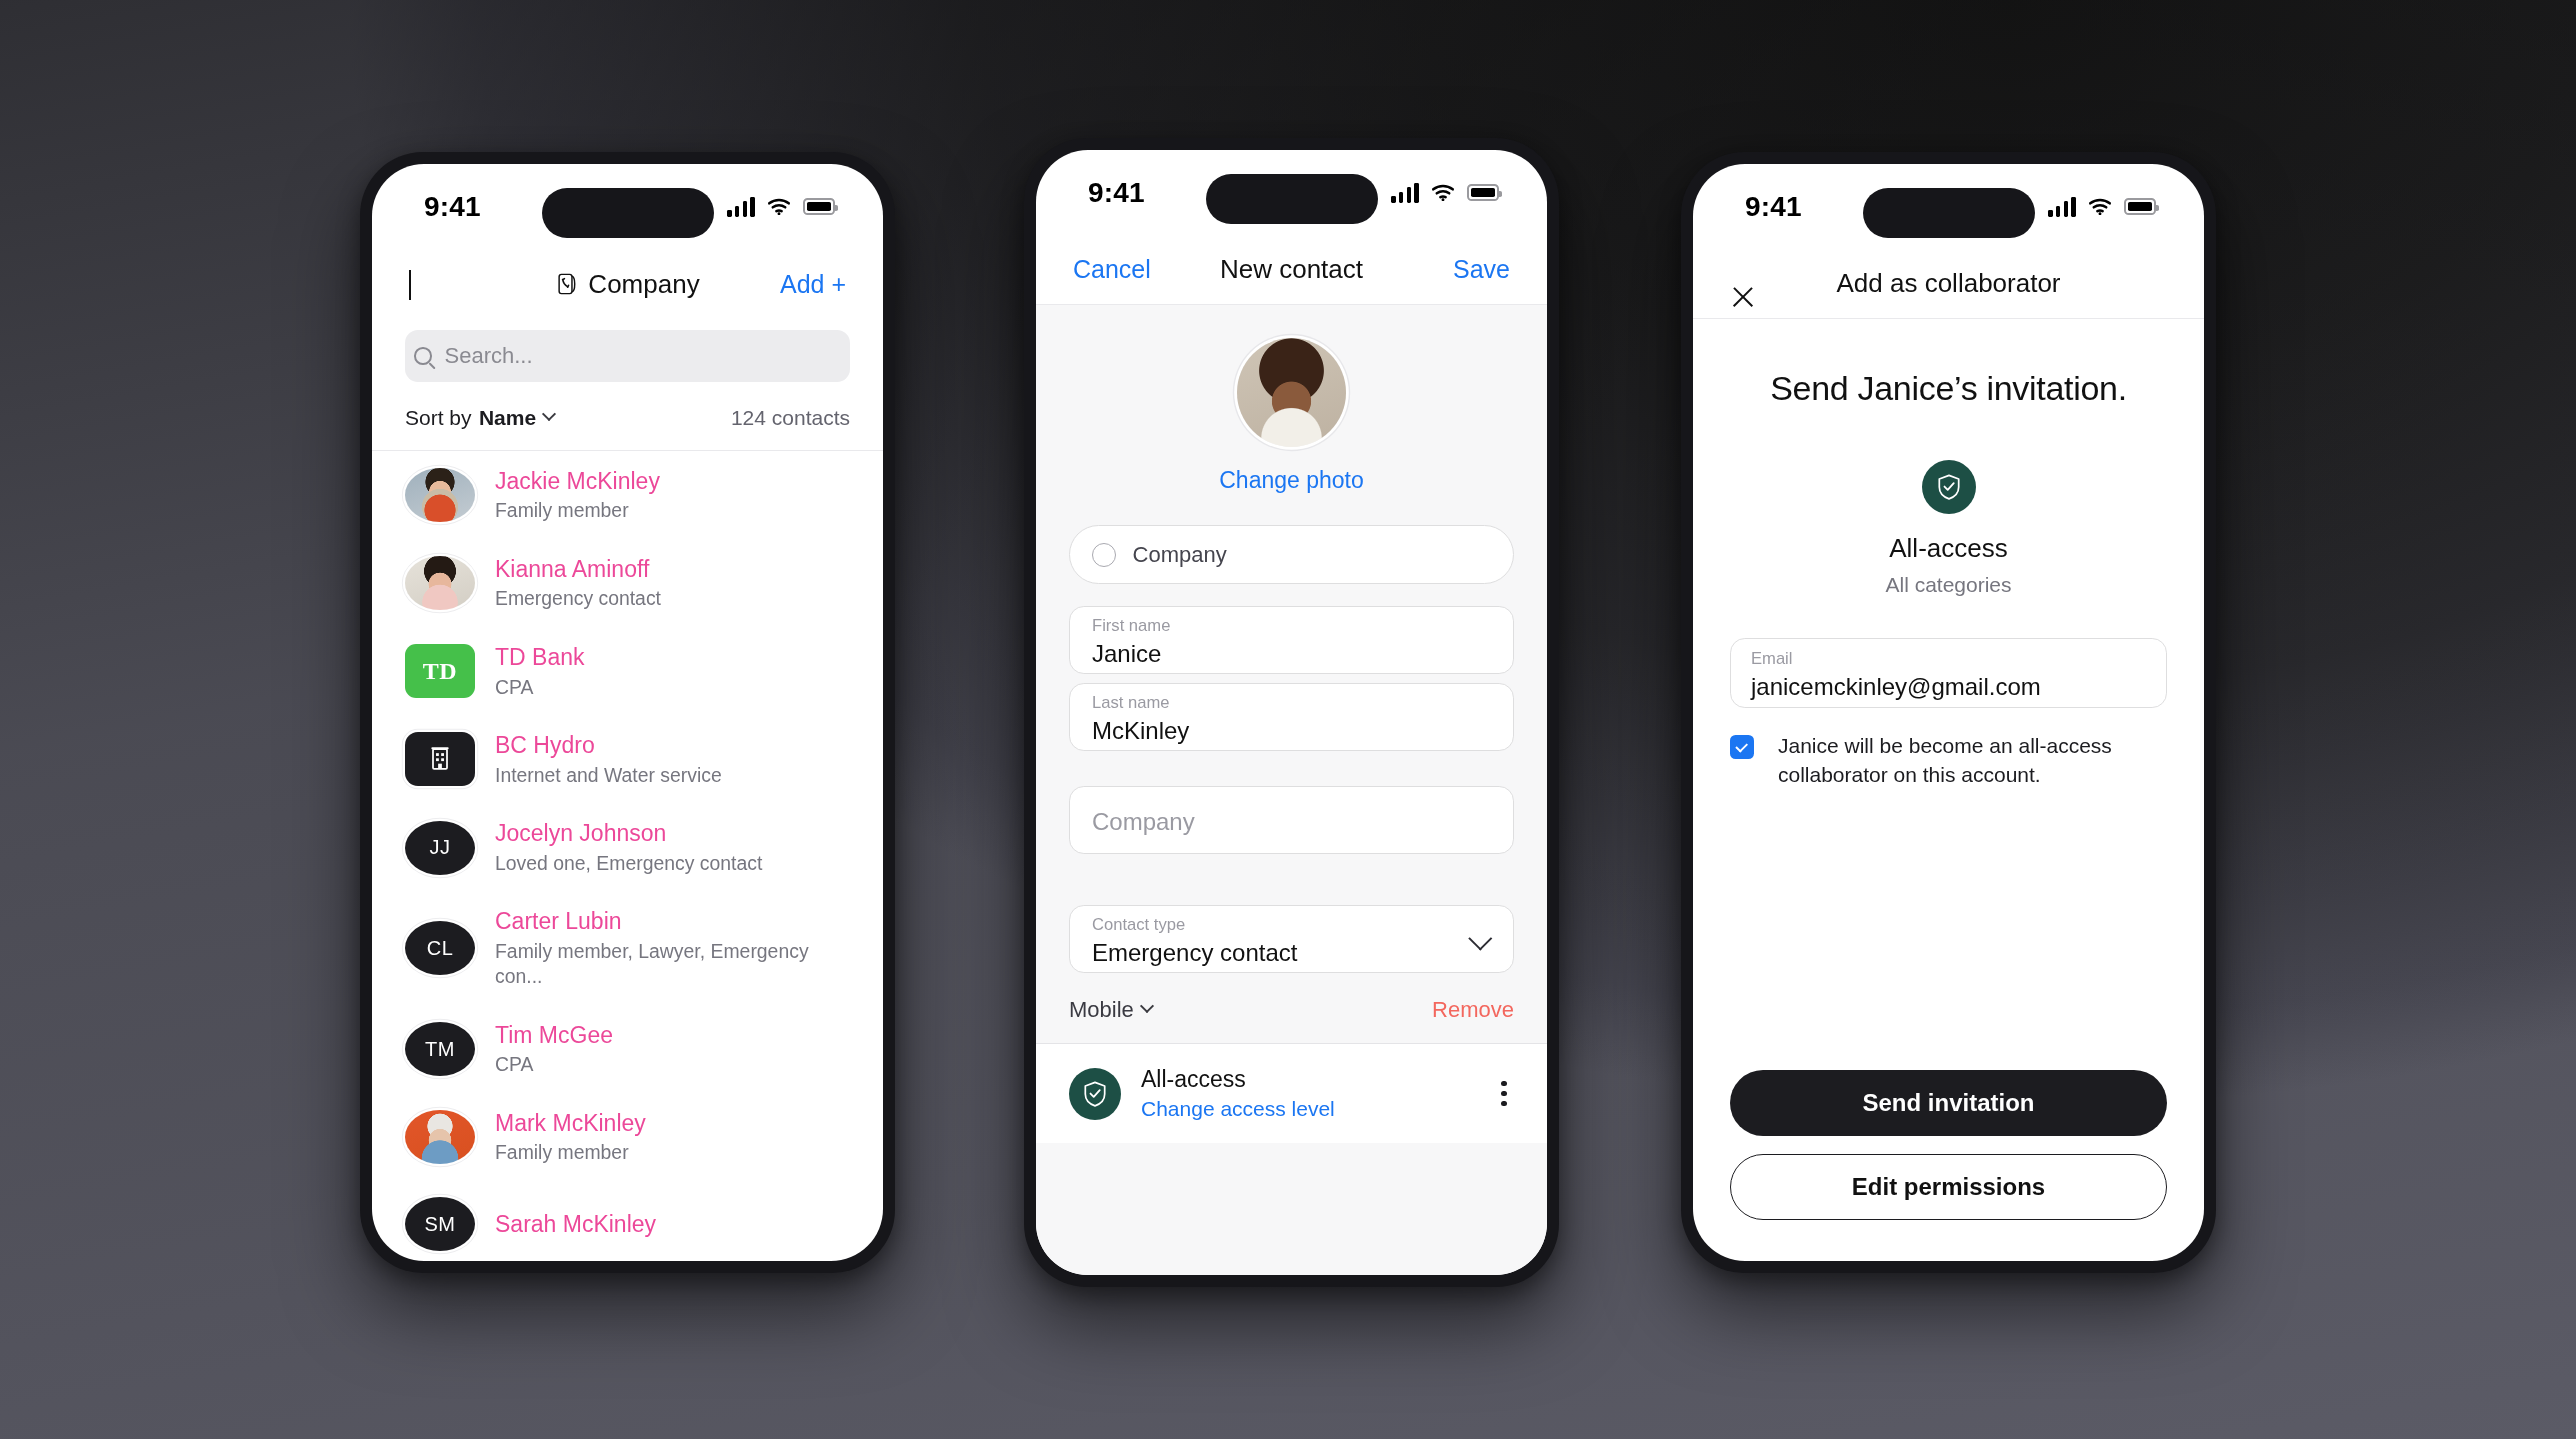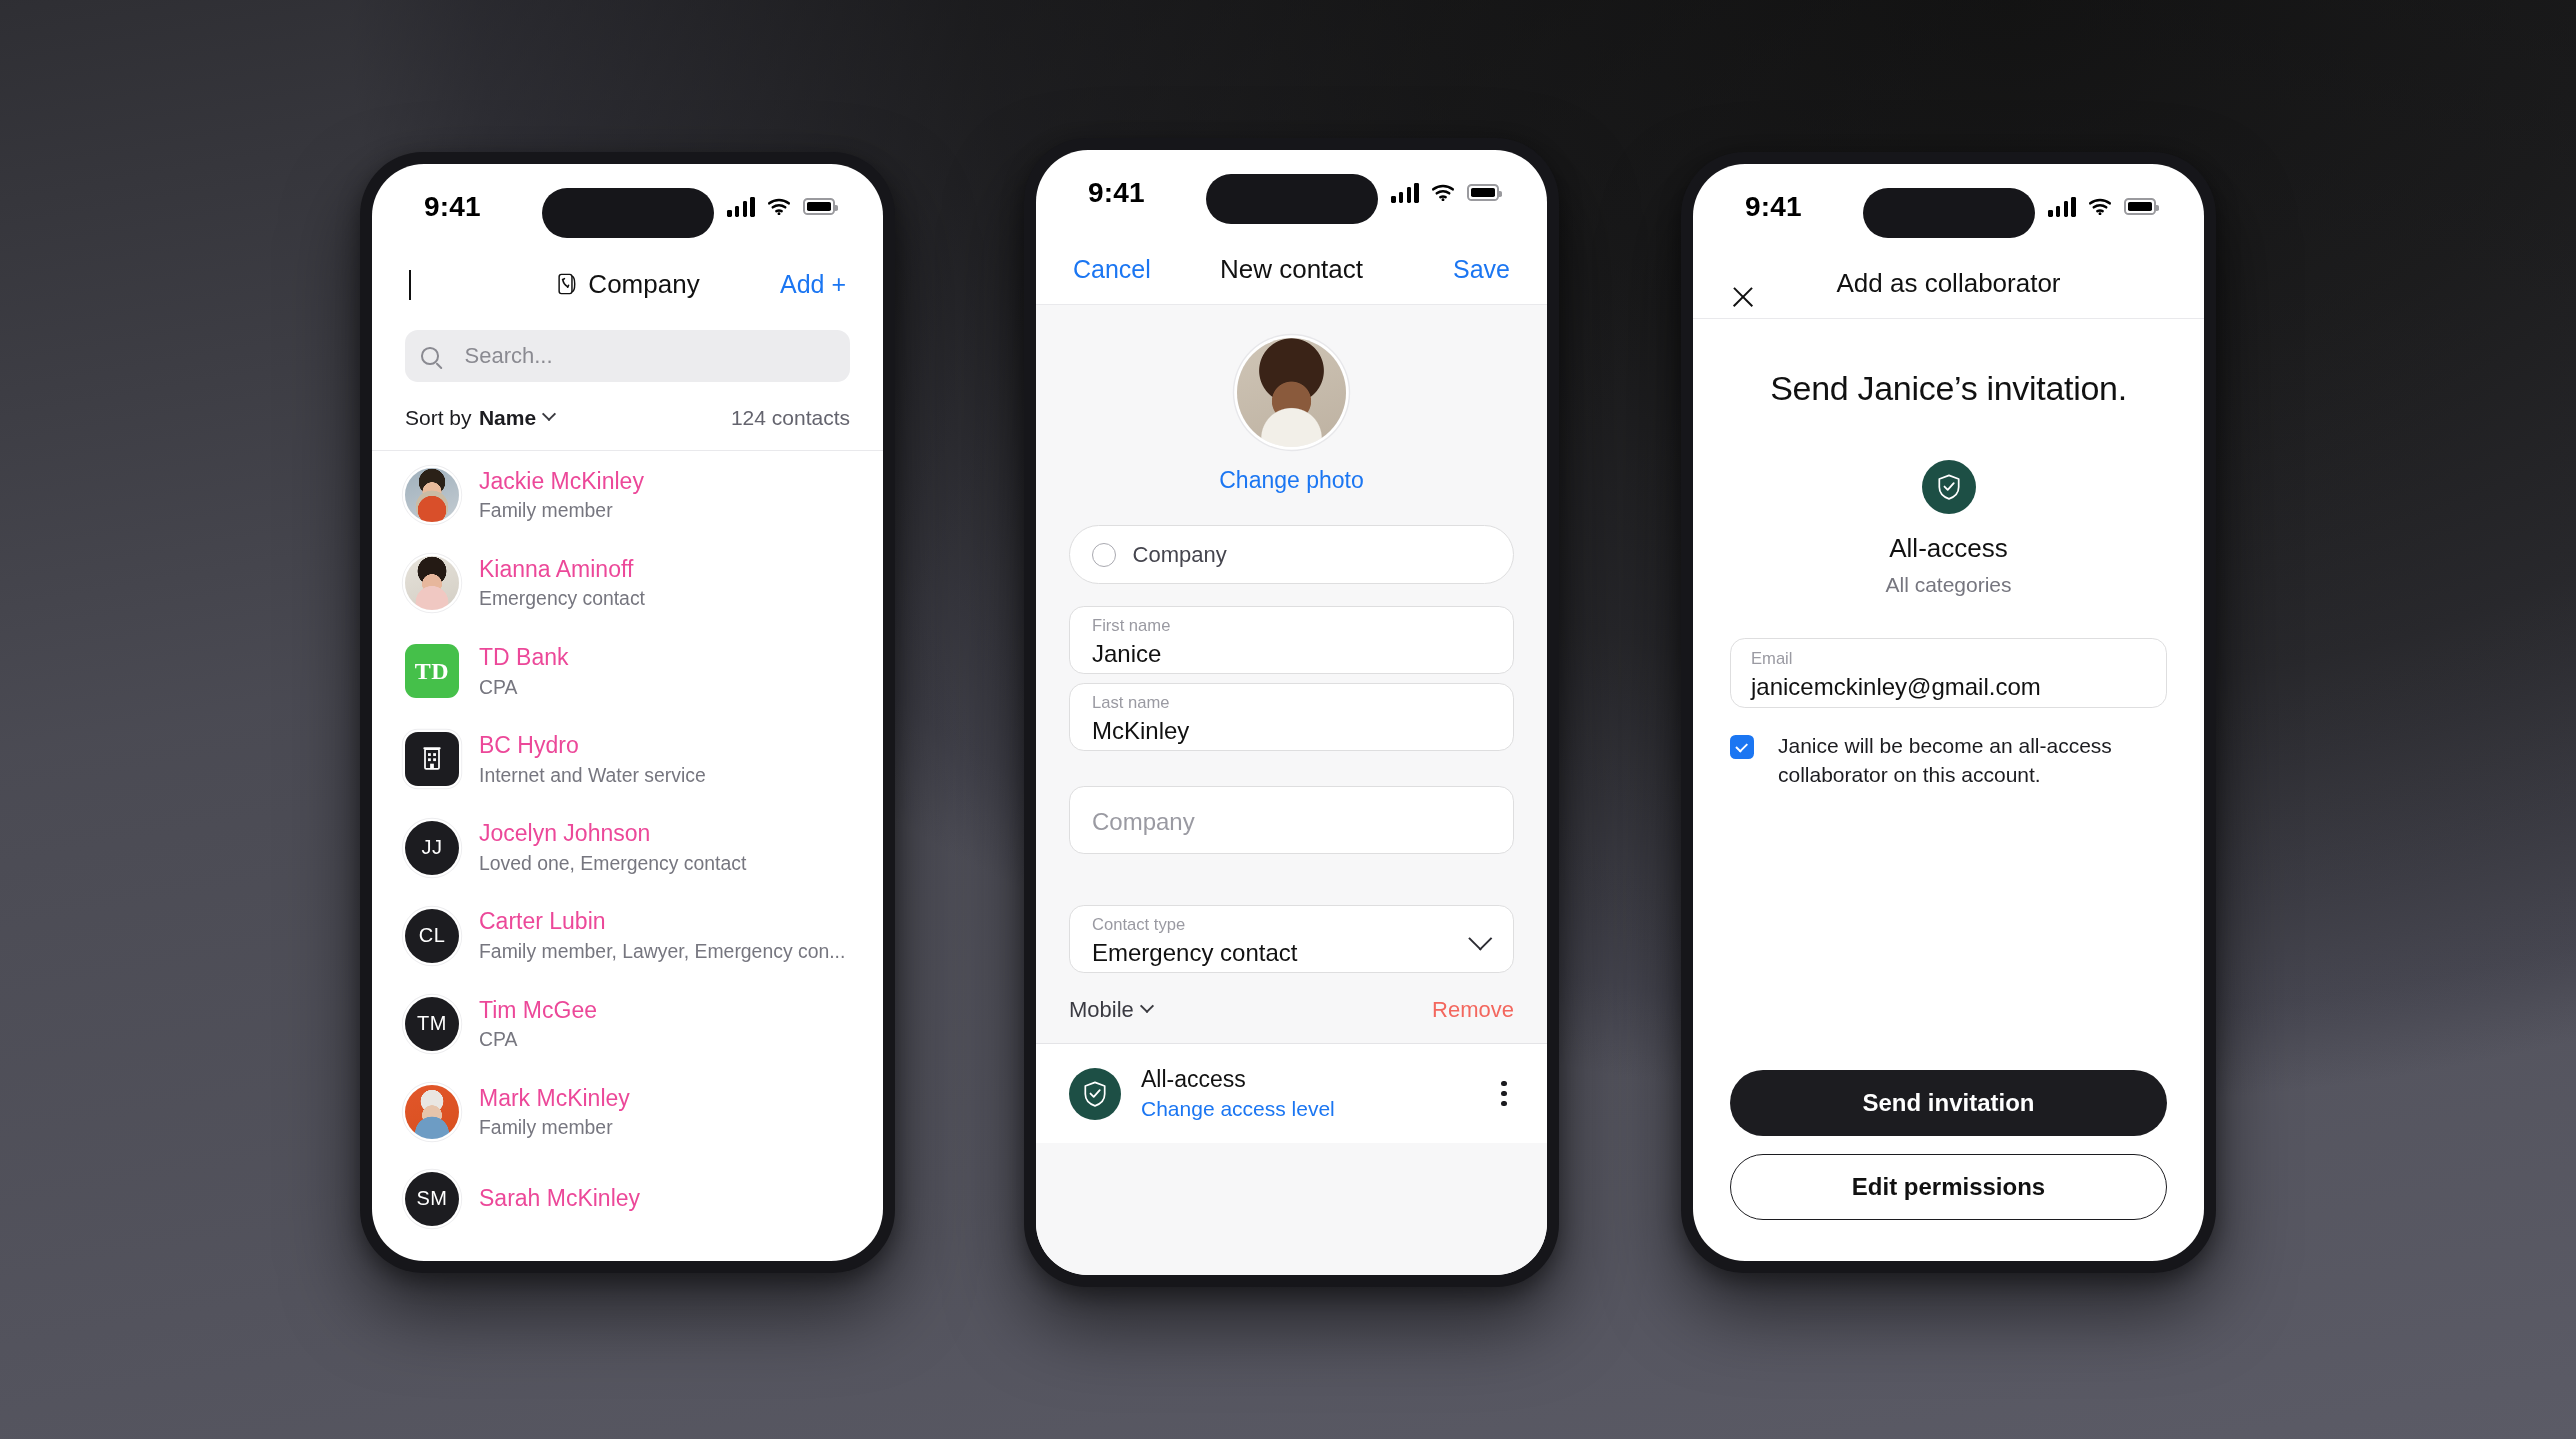--- a/index.html
+++ b/index.html
@@ -77,42 +77,42 @@
   .close-x::before, .close-x::after {
     content:""; position:absolute; left:0; top:12px; width:26px; height:2.4px; background:#111;
   }
   .close-x::before { transform: rotate(45deg); }
   .close-x::after  { transform: rotate(-45deg); }
 
   
   .search-wrap { padding: 11px 33px 0; }
   .search-box {
     height: 52px; background: #ececee; border-radius: 13px;
-    display: flex; align-items: center; gap: 26px; padding: 0 16px;
+    display: flex; align-items: center; gap: 13px; padding: 0 9px;
   }
   .search-box .ph { font-size: 22px; color: #8a8a91; }
   .mag { width: 17.5px; height: 17.5px; border: 2.2px solid #8a8a91; border-radius: 50%; position: relative; flex:none;}
   .mag::after{content:"";position:absolute;right:-6.5px;bottom:-4.6px;width:8.3px;height:2.2px;background:#8a8a91;transform:rotate(45deg);border-radius:1.8px;}
   .sortrow {
     display:flex; align-items:center; justify-content: space-between;
     padding: 24px 33px 20px; border-bottom: 1.4px solid #e9e9ec;
   }
   .sortrow .left { font-size: 21px; color: #1c1c20; display:flex; align-items:center; gap: 7.4px;}
   .sortrow .left b { font-weight: 700; }
   .sortrow .right { font-size: 21px; color: #64646e; }
   .chev-d { width: 10px; height: 10px; border-right: 2.1px solid #3a3a40; border-bottom: 2.1px solid #3a3a40;
             transform: rotate(45deg) translate(-2.8px,-2.8px); display:inline-block;}
 
   .contact-list { padding: 0 0 0 0; }
   .contact-row {
     display: flex; align-items: center; gap: 20px;
     padding: 15.7px 33px; cursor: pointer;
   }
   .avatar {
-    width: 54px; height: 54px; border-radius: 50%; flex: none; overflow:hidden;
+    width: 70px; height: 54px; border-radius: 50%; flex: none; overflow:hidden;
     display:flex; align-items:center; justify-content:center;
     font-size: 20px; color:#fff; font-weight: 500; letter-spacing:0.5px;
     box-shadow: 0 0 0 2.3px #fff, 0 0 0 3.2px #ededef;
     background:#1c1c20;
   }
   .avatar.sq { border-radius: 11px; box-shadow:none; }
   .avatar.sq.rounded { border-radius: 13px; box-shadow: 0 0 0 2.3px #fff, 0 0 0 3.2px #ededef;}
   .c-name { font-size: 23px; color: #ec4899; line-height: 1.25; }
   .c-sub  { font-size: 19.4px; color: #76767f; line-height: 1.3; margin-top: 2.8px;}
 

